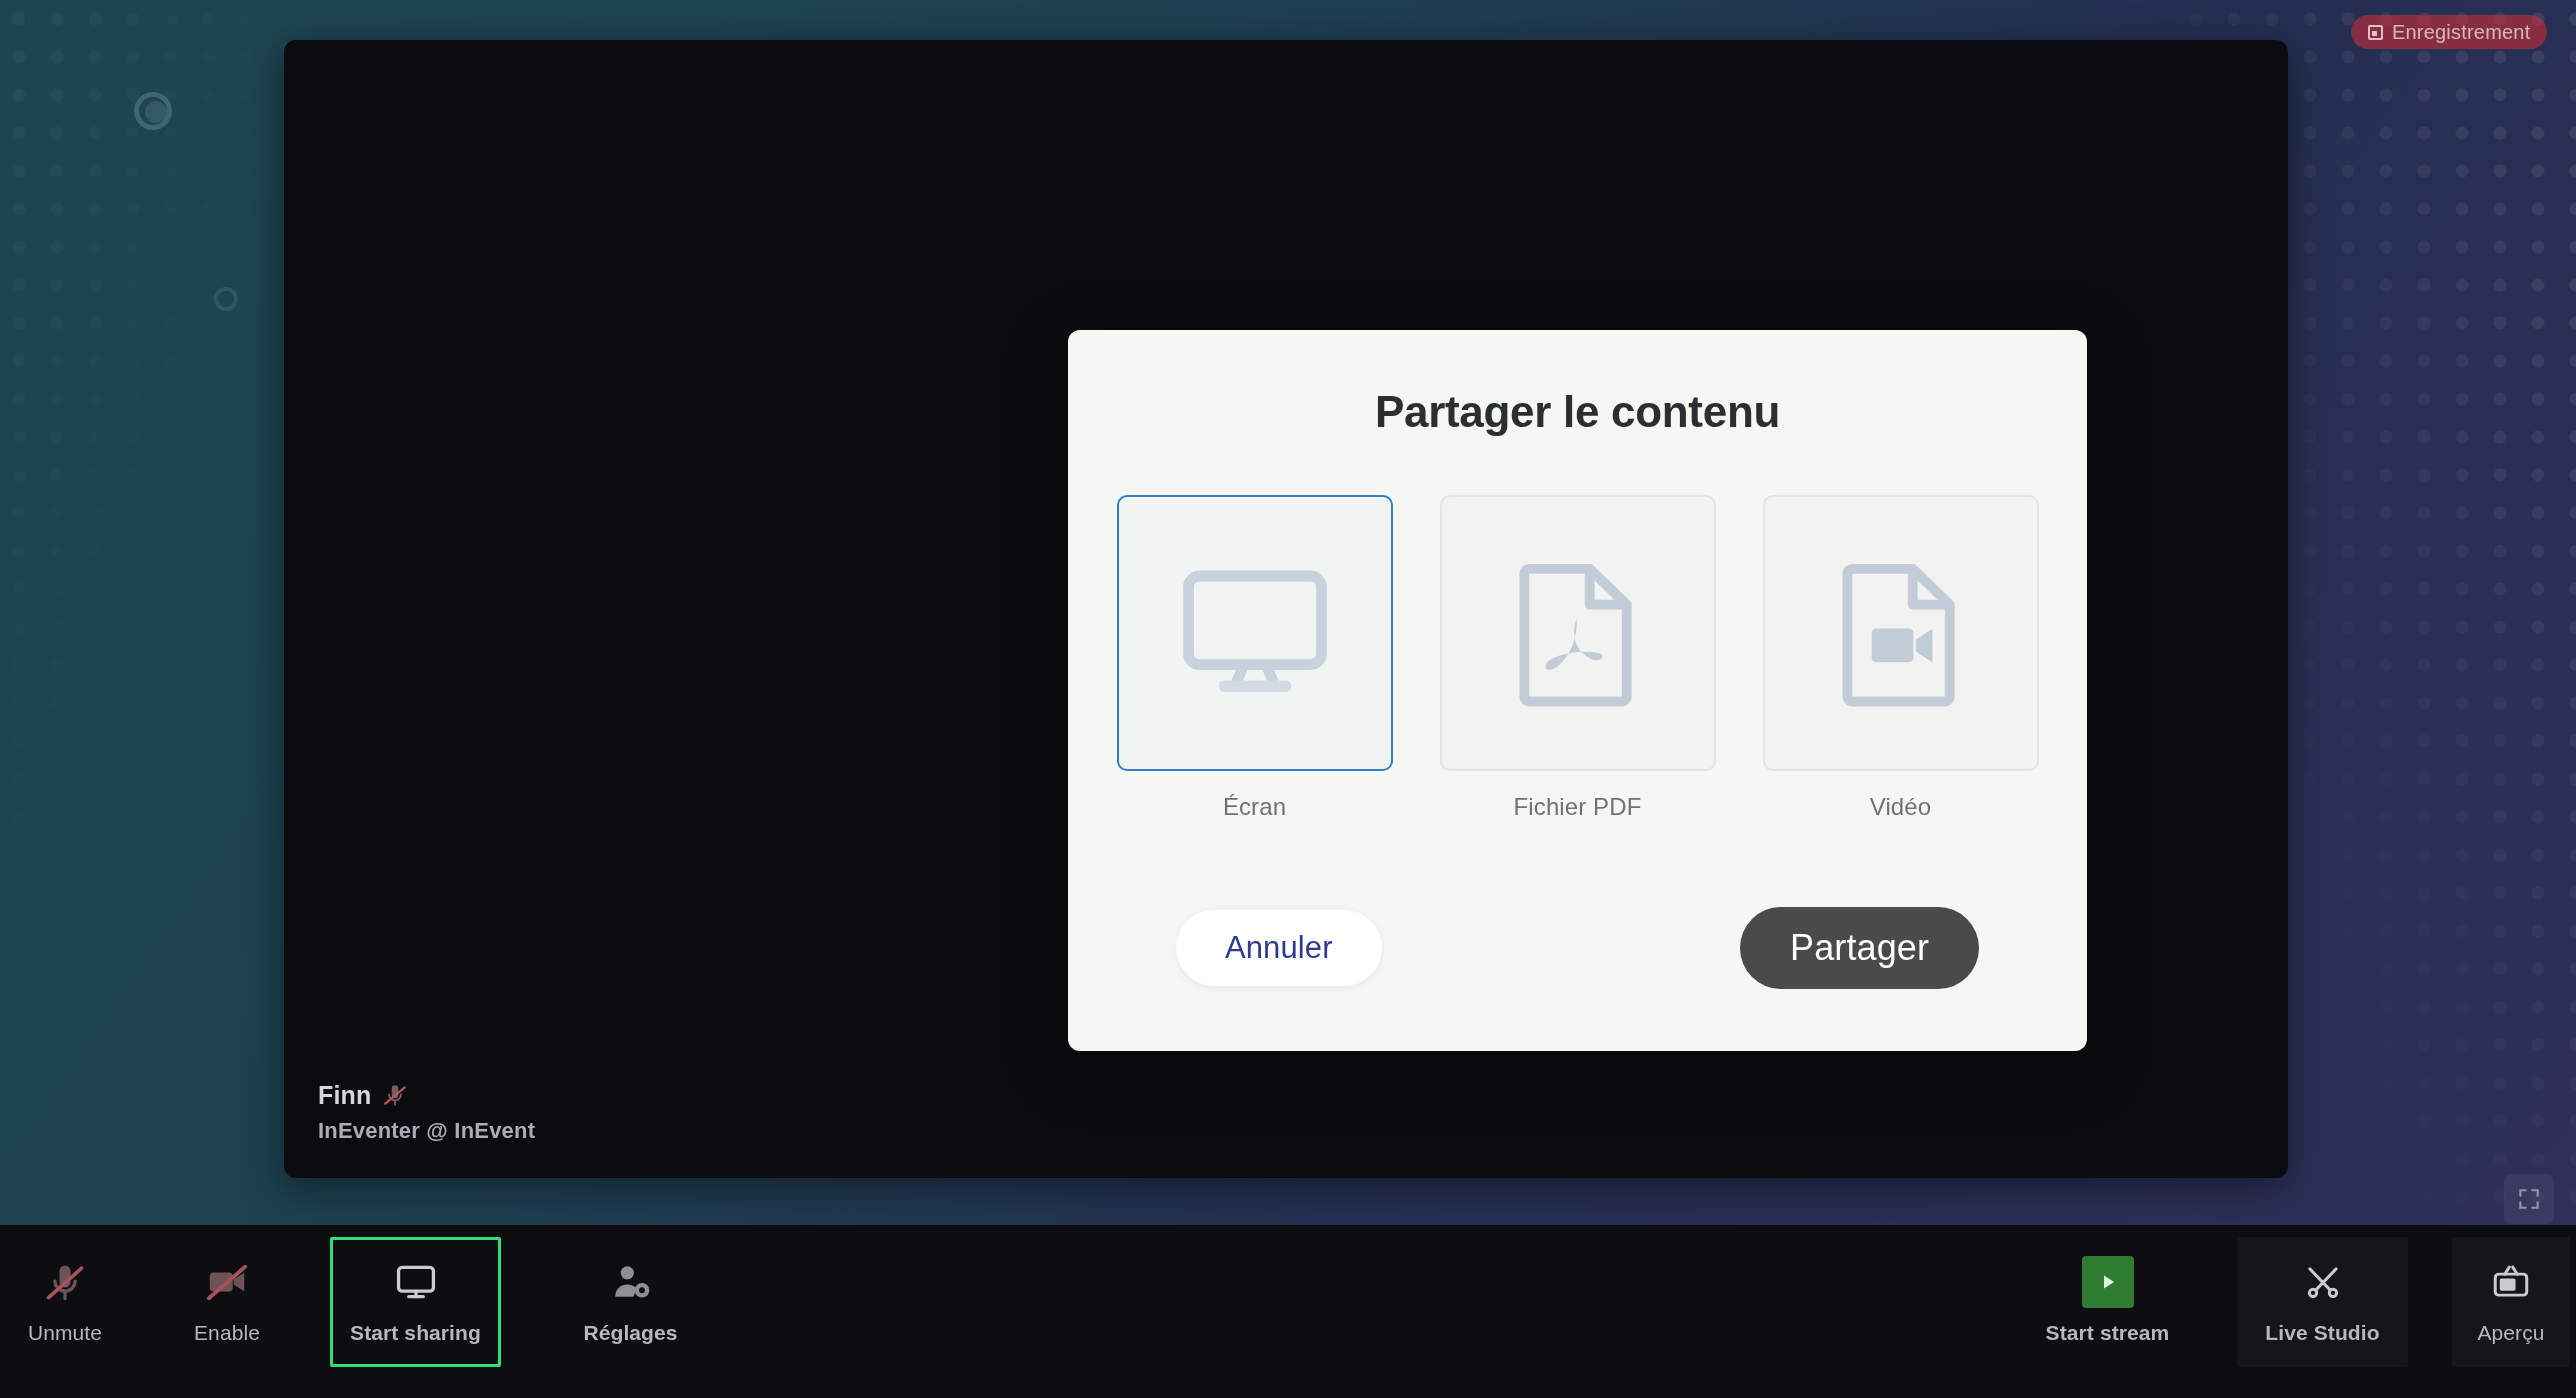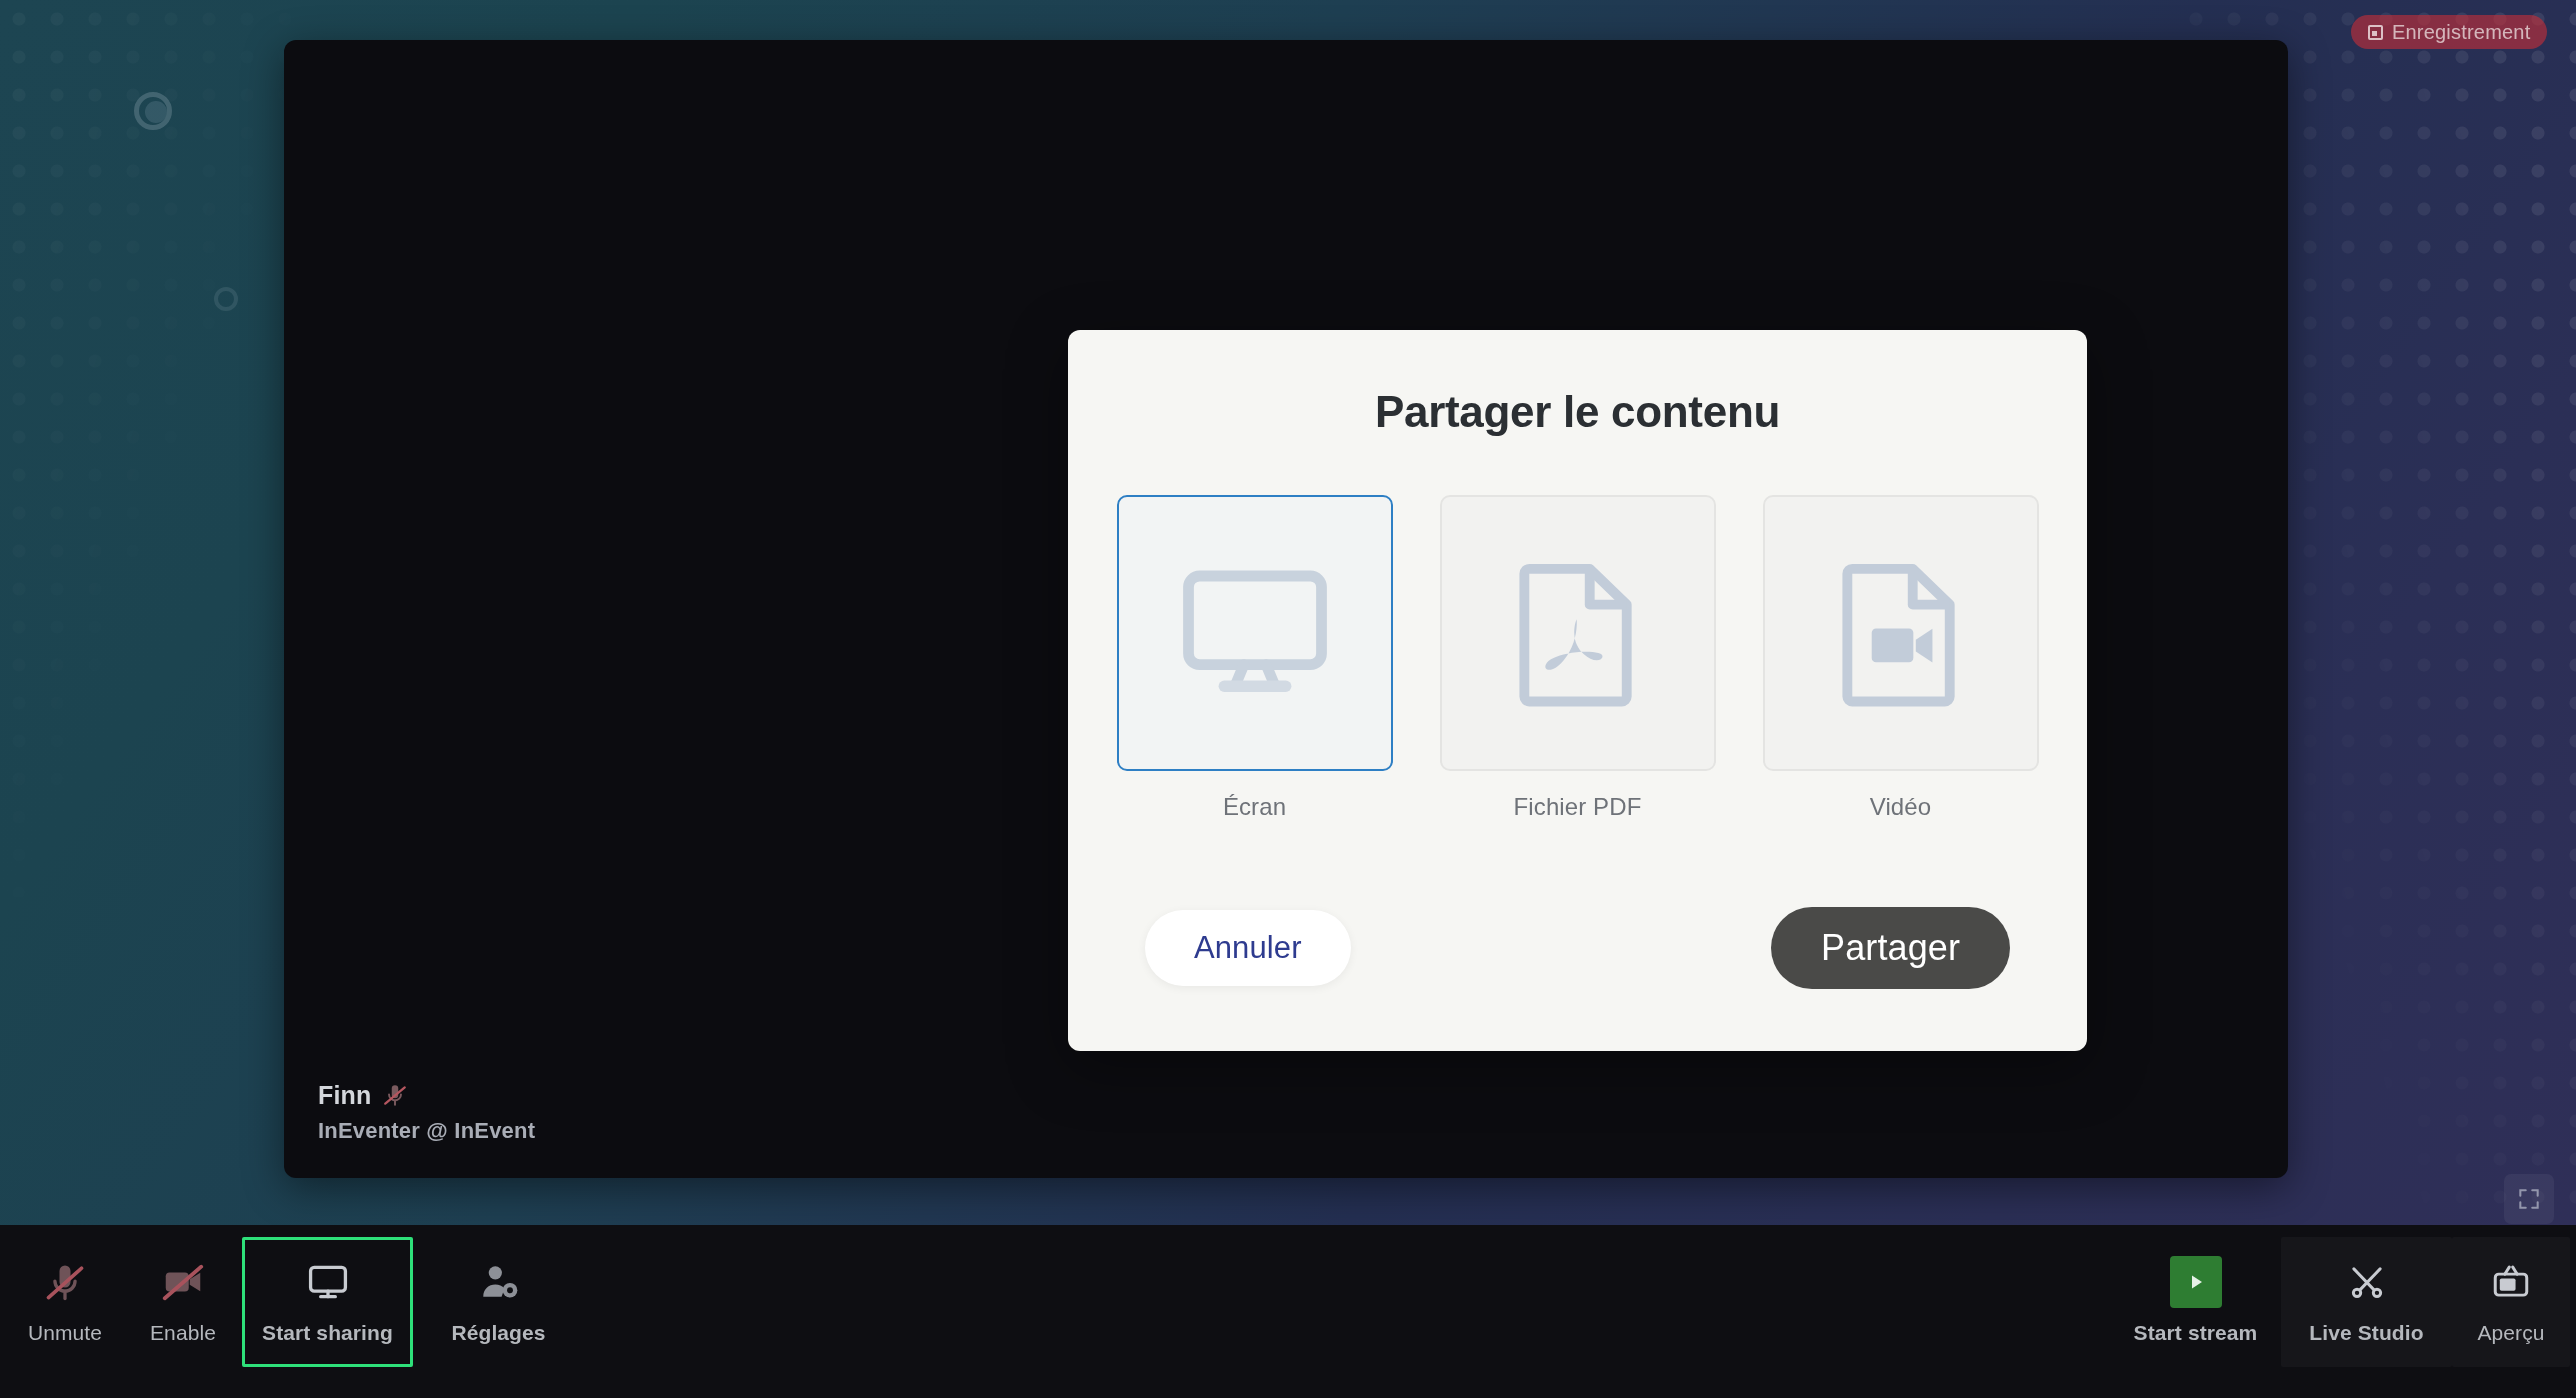--- a/index.html
+++ b/index.html
@@ -194,21 +194,21 @@
     color: #6e7278;
     letter-spacing: 0.1px;
   }
 
   .icon-svg { display: block; }
 
   .modal-actions {
     width: 100%;
     margin-top: auto;
     margin-bottom: 62px;
-    padding: 0 77px;
+    padding: 0 108px;
     display: flex;
     justify-content: space-between;
     align-items: center;
   }
   .btn {
     border: none;
     cursor: pointer;
     border-radius: 44px;
     font-family: "Liberation Sans", sans-serif;
     letter-spacing: 0.1px;
@@ -250,20 +250,21 @@
     width: 2576px;
     height: 174px;
     background: #0e0e12;
     display: flex;
     align-items: flex-start;
     padding-top: 12px;
   }
   .toolbar-left, .toolbar-right {
     display: flex;
     align-items: flex-start;
+    gap: 44px;
   }
   .toolbar-left { margin-left: 6px; }
   .toolbar-right { margin-left: auto; margin-right: 6px; }
 
   .tb-item {
     width: 118px;
     height: 130px;
     display: flex;
     flex-direction: column;
     align-items: center;

